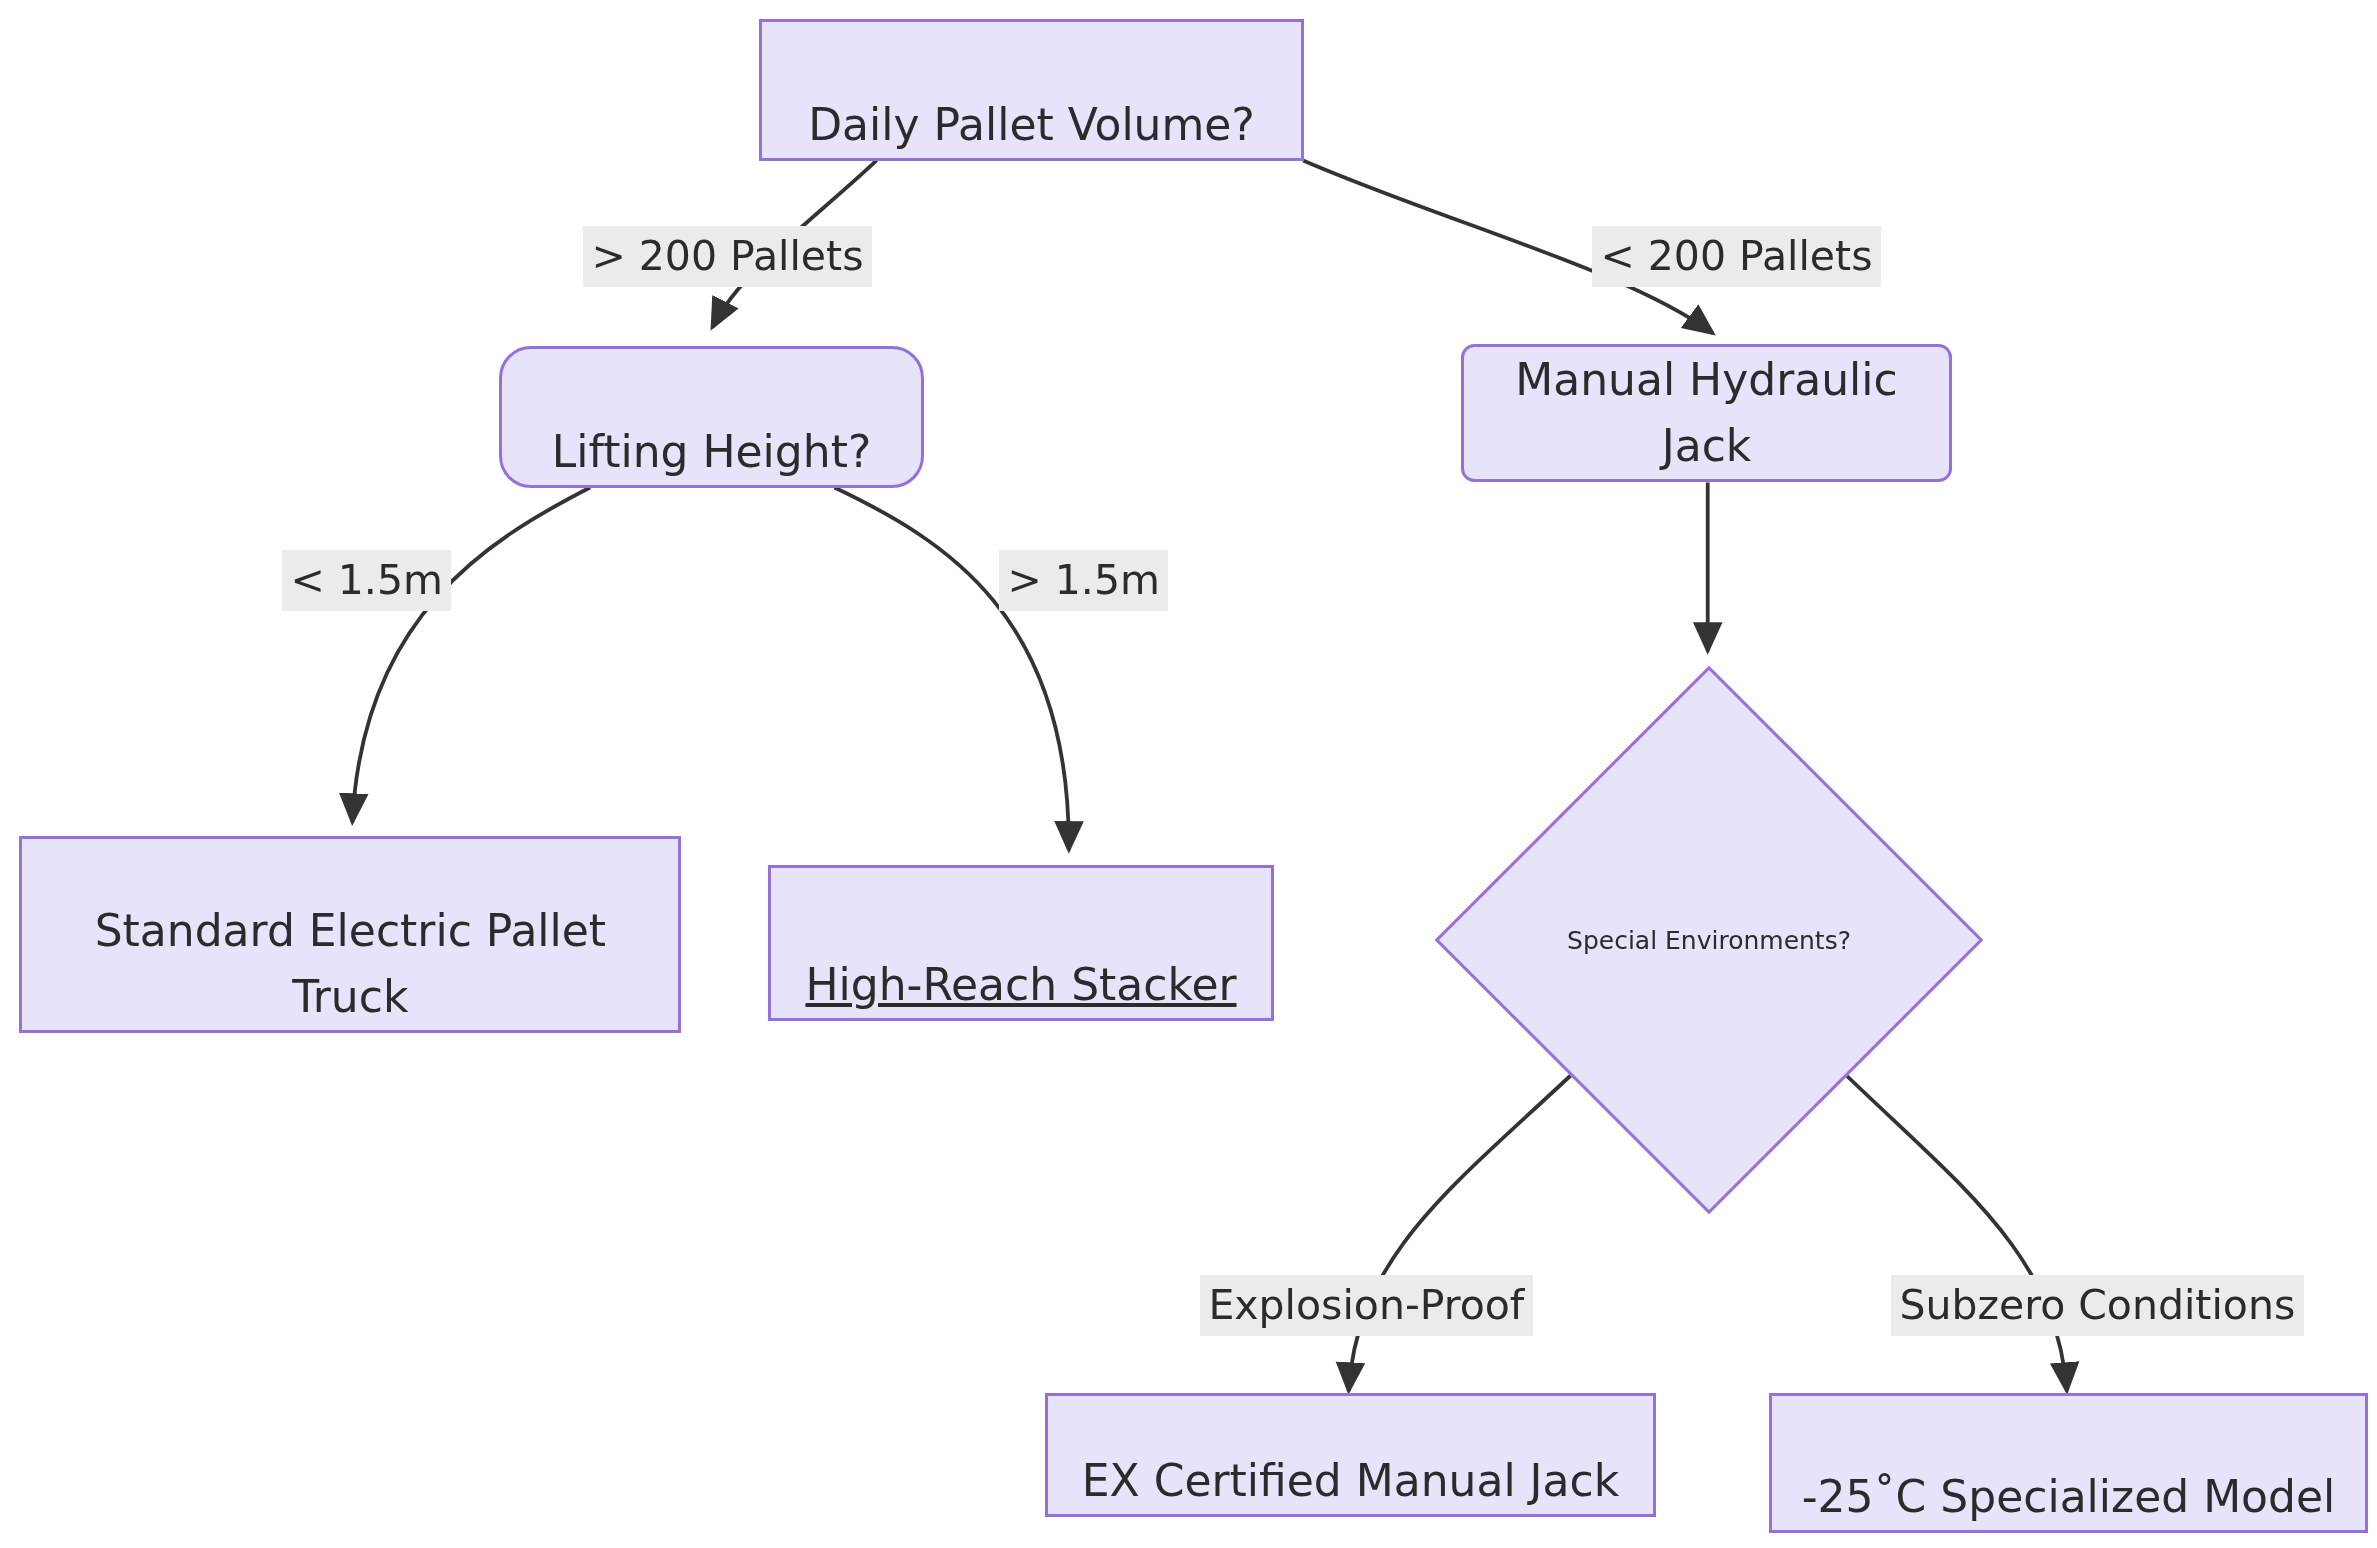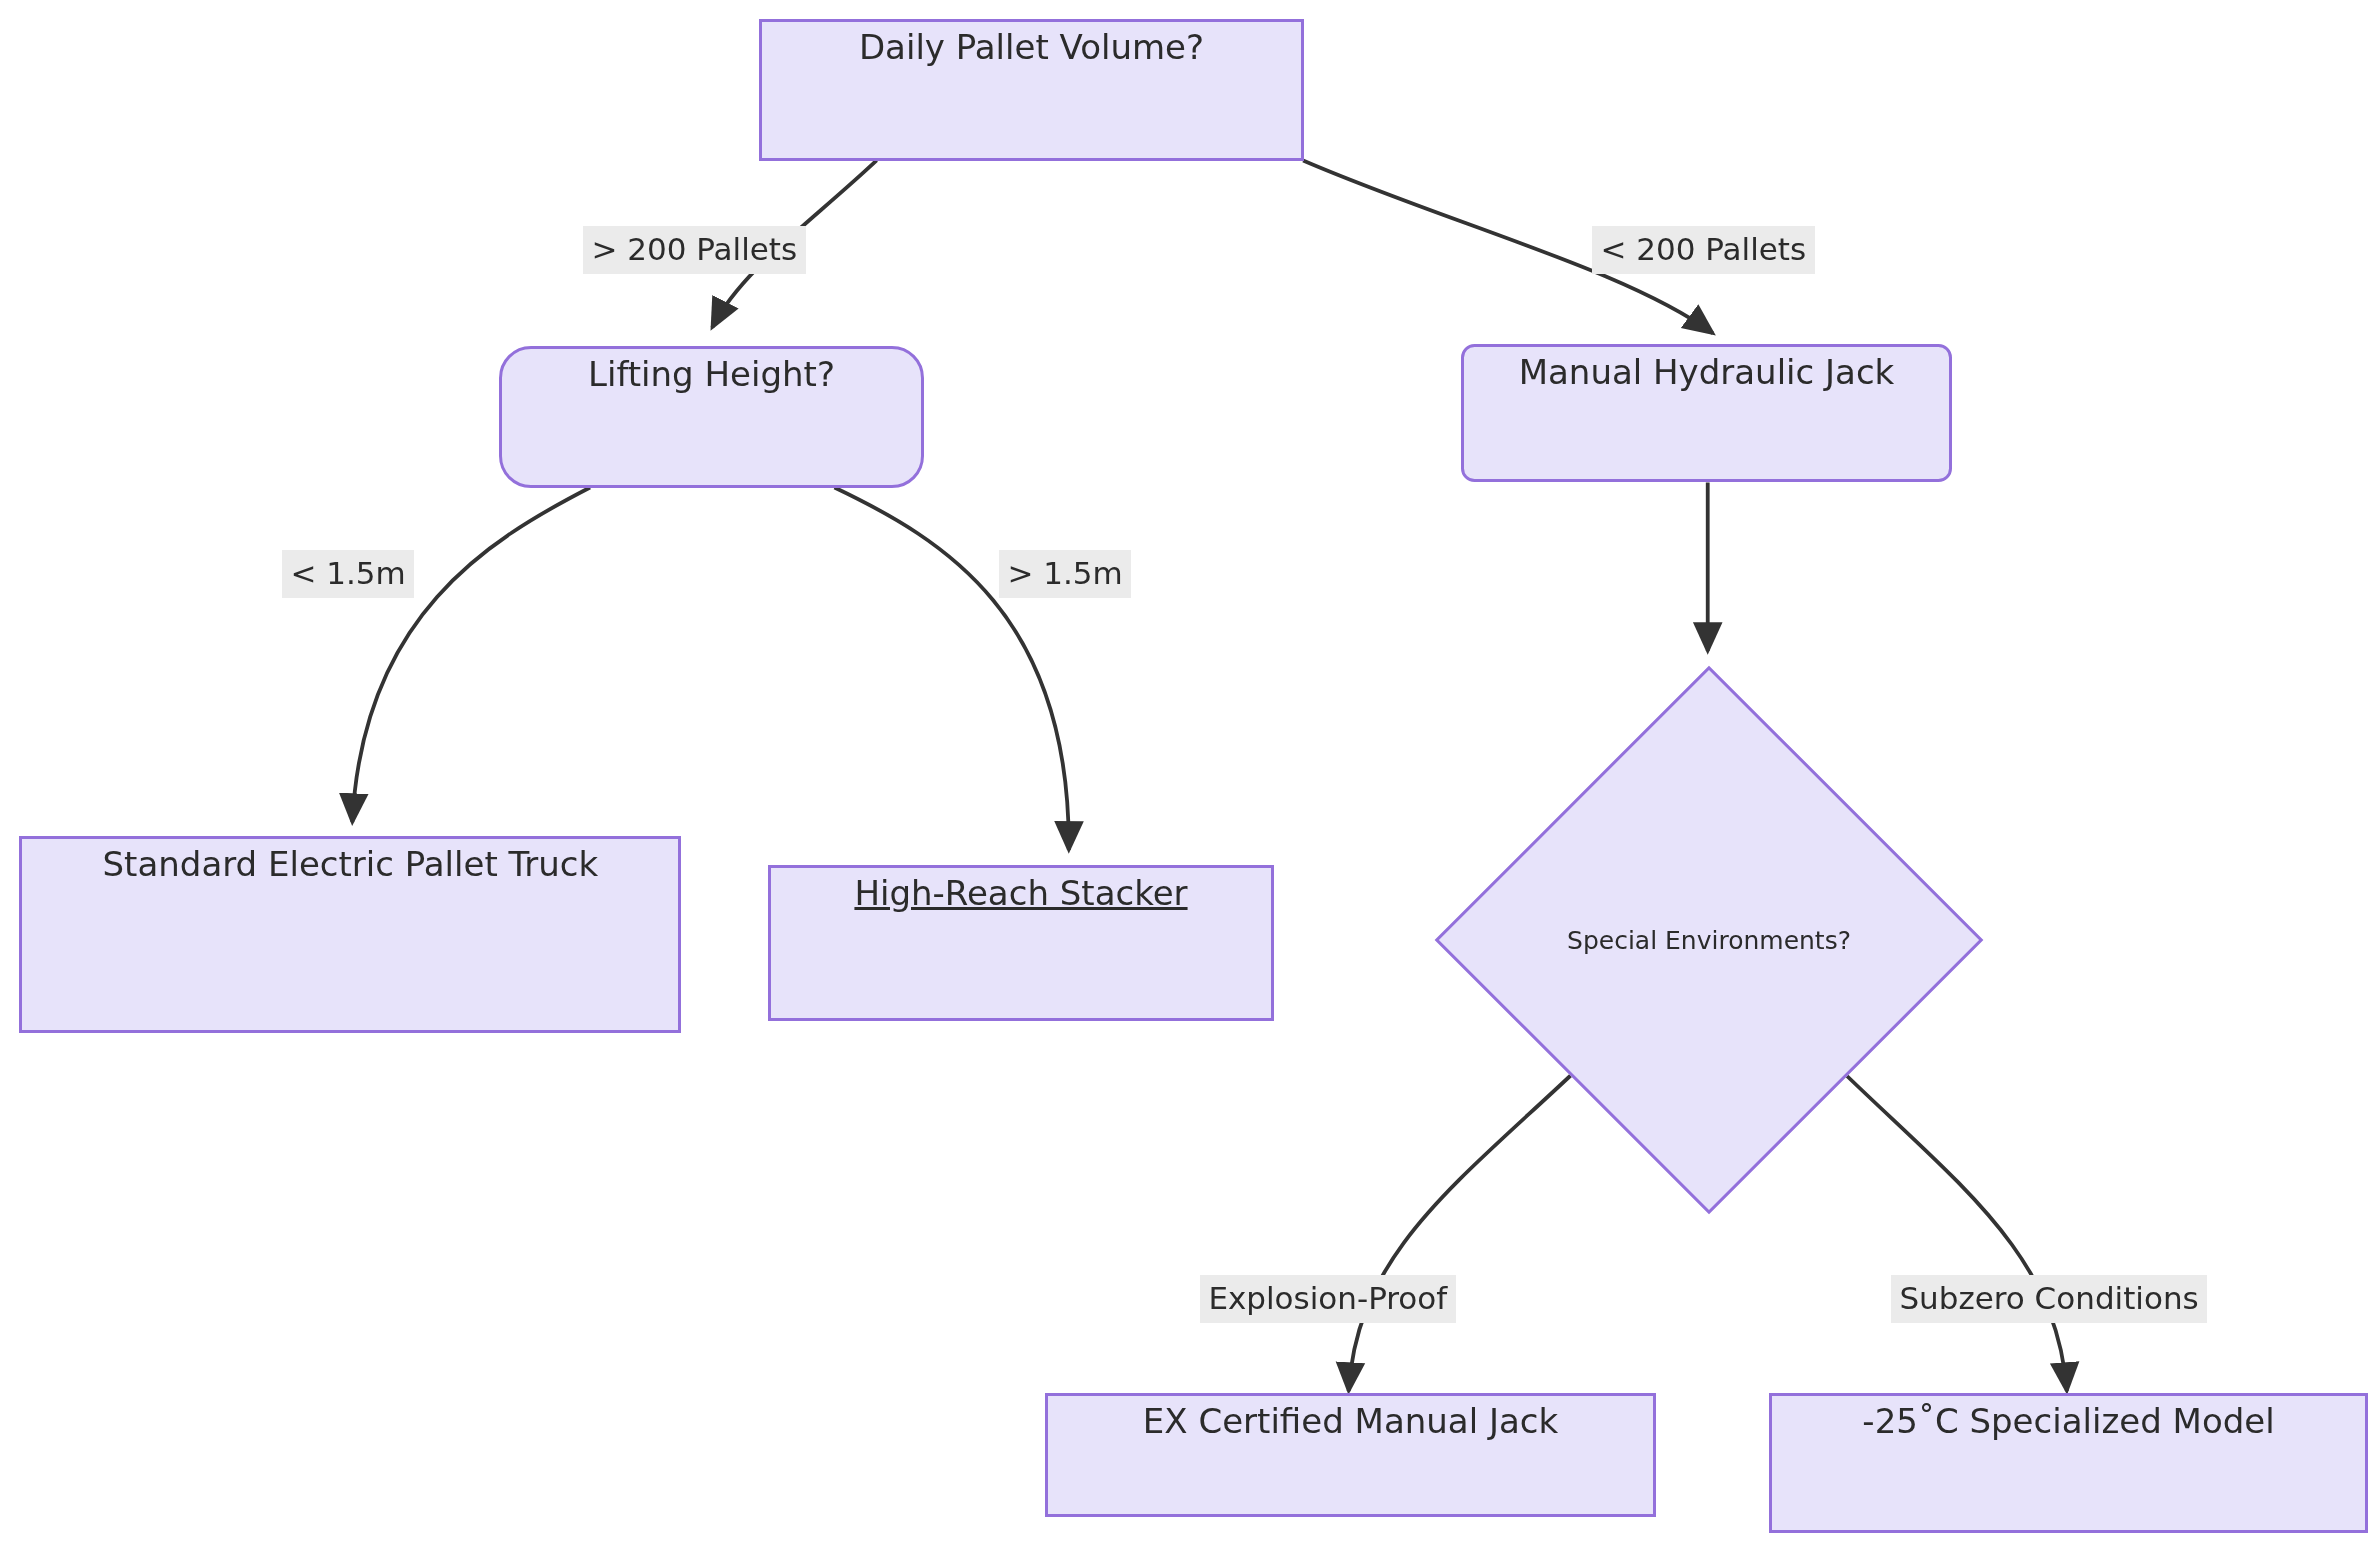--- a/index.html
+++ b/index.html
@@ -22,25 +22,25 @@
     width: 2377px;
     height: 1549px;
     pointer-events: none;
   }
   .node {
     position: absolute;
     box-sizing: border-box;
     background: #E7E3FA;
     border: 3.4px solid #9370DB;
     display: flex;
-    align-items: flex-start;
+    align-items: flex-end;
     justify-content: center;
     text-align: center;
     color: #2b2b2b;
-    font-size: 34px;
+    font-size: 44px;
     line-height: 1.5;
     padding: 0 15px;
   }
   .node.rounded {
     border-radius: 13.5px;
   }
   .node-label {
     display: block;
     white-space: pre-line;
   }
@@ -68,21 +68,21 @@
     z-index: 2;
     font-size: 25px;
     color: #2b2b2b;
     white-space: nowrap;
     text-align: center;
   }
   .edge-label {
     position: absolute;
     background: #EBEBEB;
     color: #2b2b2b;
-    font-size: 31px;
+    font-size: 41px;
     line-height: 1.32;
     padding: 3.4px 8.4px;
     white-space: nowrap;
     box-sizing: border-box;
     z-index: 3;
   }
 </style>
 </head>
 <body>
 

